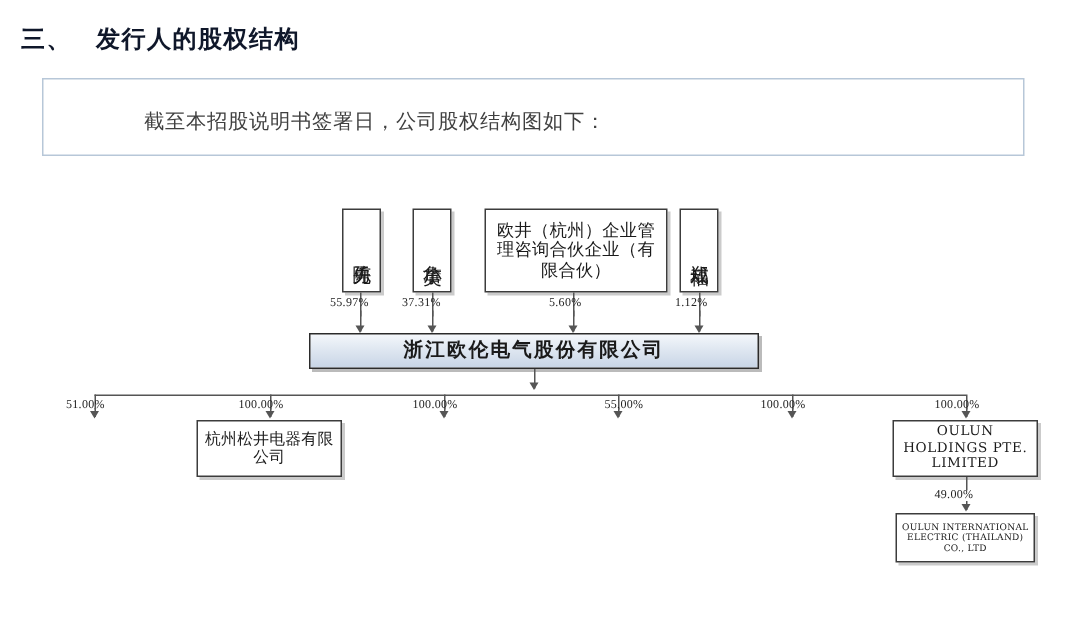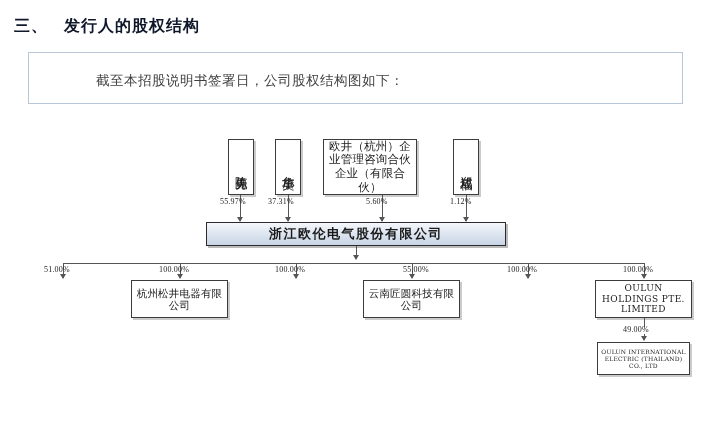--- a/index.html
+++ b/index.html
@@ -168,21 +168,21 @@
 <div id="org-chart">
 
   <div class="node vertical" id="node-sh-0" style="left:228px; top:139px; width:26px; height:56px;">
     <span class="node-label">陈先勇</span>
   </div>
 
   <div class="node vertical" id="node-sh-1" style="left:275px; top:139px; width:26px; height:56px;">
     <span class="node-label">詹小英</span>
   </div>
 
-  <div class="node partner" id="node-sh-2" style="left:323px; top:139px; width:94px; height:56px;">
+  <div class="node partner" id="node-sh-2" style="left:323px; top:139px; width:122px; height:56px;">
     <span class="node-label">欧井（杭州）企业管理咨询合伙企业（有限合伙）</span>
   </div>
 
   <div class="node vertical" id="node-sh-3" style="left:453px; top:139px; width:26px; height:56px;">
     <span class="node-label">郑成福</span>
   </div>
 
   <div class="vline" style="left:240px; top:195px; height:16px;"></div>
   <div class="pct" style="left:220px; top:197px;">55.97%</div>
   <div class="vline" style="left:240px; top:207px; height:14px;"></div>
@@ -240,23 +240,20 @@
   <div class="pct" style="left:623px; top:265px;">100.00%</div>
   <div class="vline" style="left:644px; top:272px; height:6px;"></div>
   <div class="arrow" style="left:641px; top:274px;"></div>
 
 
   <div class="node sub" style="left:131px; top:280px; width:97px; height:38px;">
     <span class="node-label">杭州松井电器有限公司</span>
   </div>
 
 
-  <div class="node sub" style="left:363px; top:280px; width:97px; height:38px;">
-    <span class="node-label">云南匠圆科技有限公司</span>
-  </div>
 
 
   <div class="node sub sub-en" style="left:595px; top:280px; width:97px; height:38px;">
     <span class="node-label">OULUN HOLDINGS PTE. LIMITED</span>
   </div>
 
   <div class="vline" style="left:644px; top:318px; height:9px;"></div>
   <div class="pct" style="left:623px; top:325px;">49.00%</div>
   <div class="vline" style="left:644px; top:334px; height:6px;"></div>
   <div class="arrow" style="left:641px; top:336px;"></div>

